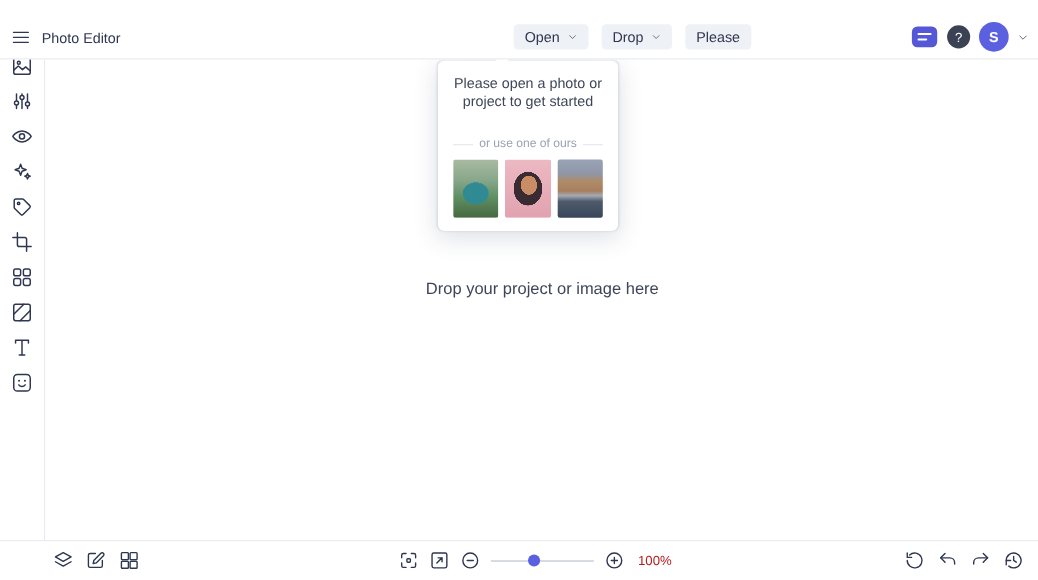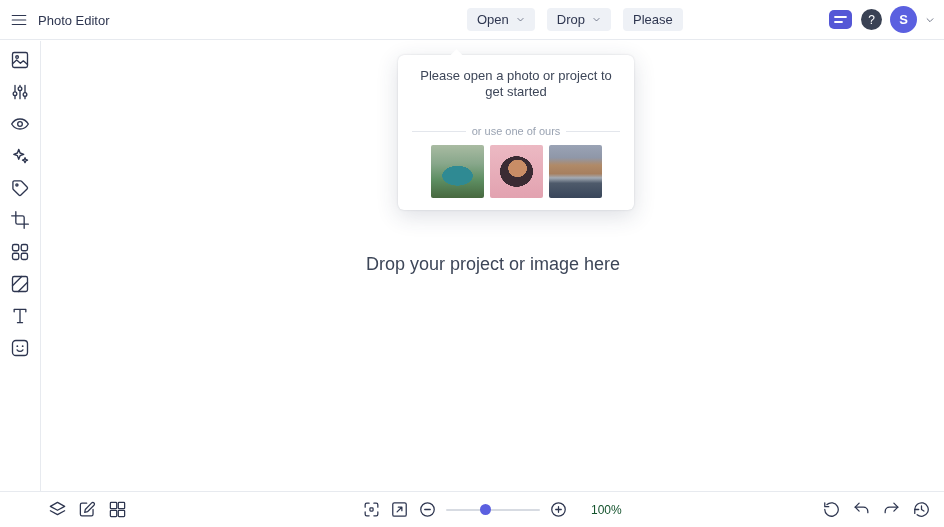--- a/index.html
+++ b/index.html
@@ -6,21 +6,21 @@
   html,body { width:944px; height:527px; }
   body {
     position:relative; background:#ffffff; overflow:hidden;
     font-family:"Liberation Sans", sans-serif; color:#2e3650;
   }
   svg.ic { display:block; width:100%; height:100%;
     fill:none; stroke:currentColor; stroke-width:1.6;
     stroke-linecap:round; stroke-linejoin:round; }
 
   
-  .topbar { position:absolute; top:0; left:0; width:100%; height:40px;
+  .topbar { position:absolute; top:14px; left:0; width:100%; height:40px;
     background:#fff; border-bottom:1px solid #e7eaef; z-index:6; }
   .menu-btn { position:absolute; left:10px; top:11px; width:18px; height:18px;
     color:#2e3650; cursor:pointer; background:none; border:none; padding:0; }
   .app-title { position:absolute; left:38px; top:13px; font-size:13px; color:#2e3650; }
   .center-actions { position:absolute; left:431px; top:8px; display:flex; gap:12px;margin-left:36px; }
   .tb-btn { height:23px; background:#eef1f6; border:none; border-radius:4px;
     font-size:13px; color:#2e3650; display:flex; align-items:center; gap:7px;
     padding:0 10px; cursor:pointer; font-family:inherit; }
   .tb-btn .chev { width:9px; height:9px; color:#2e3650; }
   .right-actions { position:absolute; right:9px; top:6px; display:flex;
@@ -37,24 +37,24 @@
   
   .sidebar { position:absolute; top:41px; left:0; width:41px; bottom:36px;
     background:#fff; border-right:1px solid #e7eaef; display:flex;
     flex-direction:column; align-items:center; padding-top:9px; gap:12px; z-index:5; }
   .side-tool { width:20px; height:20px; color:#2e3650; cursor:pointer;
     background:none; border:none; padding:0; flex:0 0 auto; }
 
   
   .canvas { position:absolute; left:42px; top:41px; right:0; bottom:36px; background:#fff; }
   .drop-hint { position:absolute; top:213px; left:0; right:0; text-align:center;
-    font-size:18px; color:#3d4658; }
-
-  
-  .popover { position:absolute; left:356px; top:14px; width:236px; background:#fff;
+    font-size:15px; color:#3d4658; }
+
+  
+  .popover { position:absolute; left:356px; top:14px; width:164px; background:#fff;
     border-radius:6px; padding:13px 14px 12px; text-align:center;
     box-shadow:0 6px 22px rgba(45,55,85,.16), 0 0 2px rgba(45,55,85,.18); }
   .popover-arrow { position:absolute; top:-4px; left:54px; width:9px; height:9px;
     background:#fff; transform:rotate(45deg); }
   .popover-msg { font-size:13px; line-height:1.2; color:#3d4658; }
   .popover-divider { display:flex; align-items:center; gap:6px; margin:26px 0 8px;
     color:#9aa3b2; font-size:11px; white-space:nowrap; }
   .dline { flex:1; height:1px; background:#e3e6ec; }
   .samples { display:flex; gap:6px; justify-content:center; }
   .sample { width:53px; height:53px; border-radius:2px; cursor:pointer; border:none; padding:0; }
@@ -76,21 +76,21 @@
   .bb-center { position:absolute; left:362px; top:8px; display:flex;
     align-items:center; gap:9px; }
   .bb-right { position:absolute; right:13px; top:8px; display:flex; gap:11px; }
   .bb-icon { width:19px; height:19px; color:#2e3650; cursor:pointer;
     background:none; border:none; padding:0; }
   .zoom-slider { position:relative; width:94px; height:19px; cursor:pointer; }
   .zoom-track { position:absolute; top:9px; left:0; right:0; height:2px;
     background:#d7dbe2; border-radius:1px; }
   .zoom-thumb { position:absolute; top:4px; left:42%; width:11px; height:11px;
     margin-left:-5px; border-radius:50%; background:#5b60e0; }
-  .zoom-label { font-size:12px; color:#14532d; margin-left:14px; }
+  .zoom-label { font-size:12px; color:#b91c1c; margin-left:3px; }
 </style>
 </head>
 <body>
 
 <header class="topbar">
   <button class="menu-btn">
     <svg class="ic" viewBox="0 0 24 24">
       <path d="M3 6h18M3 12h18M3 18h18"></path>
     </svg>
   </button>

